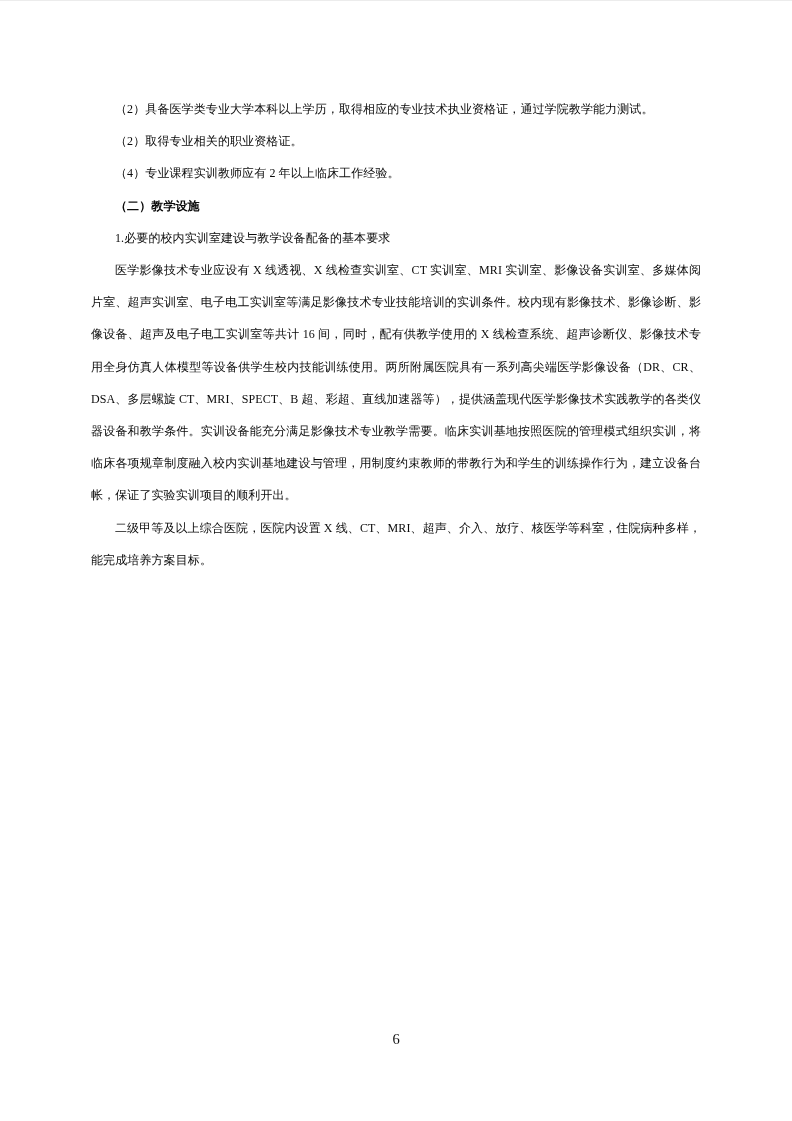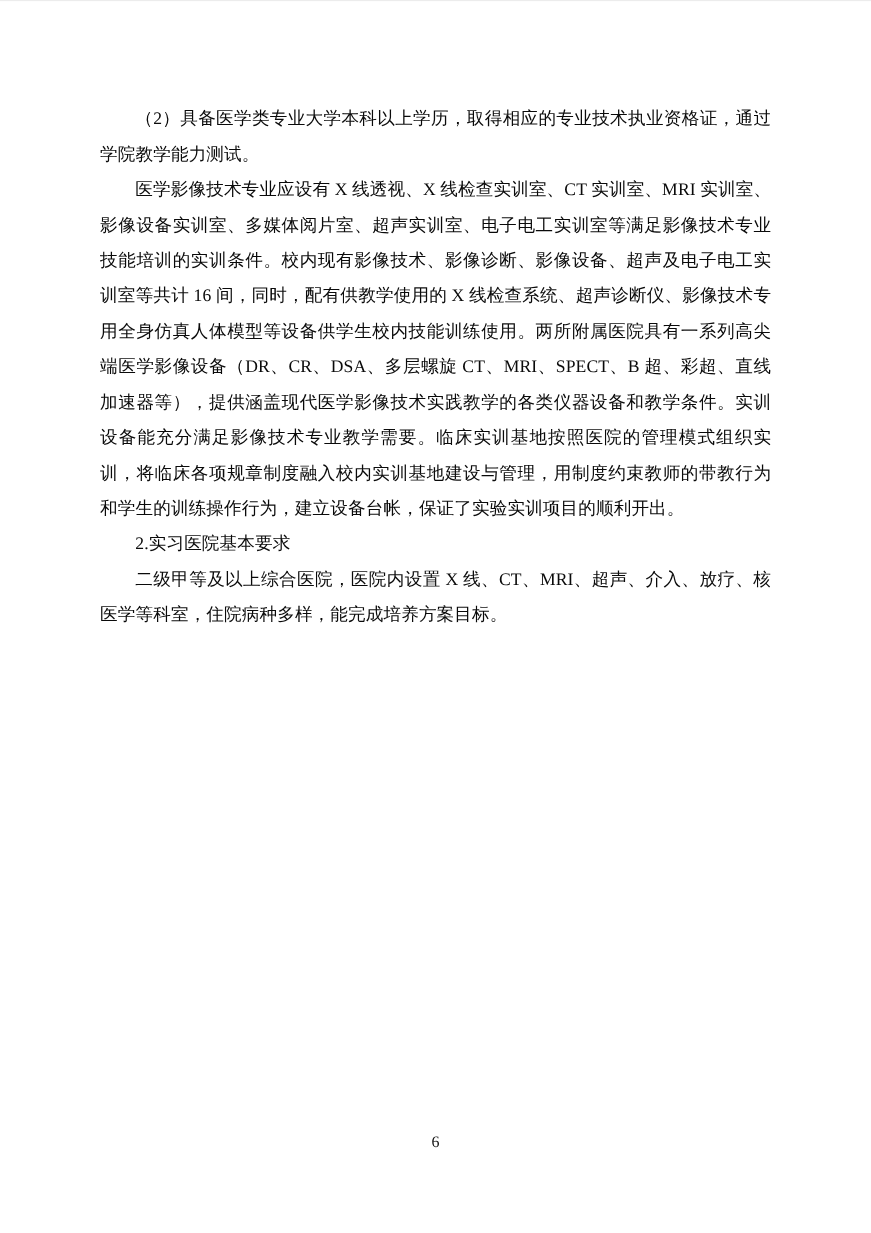--- a/index.html
+++ b/index.html
@@ -24,21 +24,21 @@
   }
   .content {
     position: absolute;
     left: 91px;
     top: 92px;
     width: 610px;
   }
   .para {
     margin: 0;
     padding: 0;
-    font-size: 16px;
+    font-size: 12px;
     line-height: 32.2px;
     text-align: justify;
     text-indent: 2em;
     letter-spacing: 0.1px;
   }
   .para.heading {
     font-weight: bold;
   }
   .footer {
     position: absolute;
@@ -52,20 +52,23 @@
     line-height: 20px;
     color: #111111;
   }
 </style>
 </head>
 <body>
 
 <div class="page">
   <div class="content">
       <p class="para">（2）具备医学类专业大学本科以上学历，取得相应的专业技术执业资格证，通过学院教学能力测试。</p>
+      <p class="para">（2）取得专业相关的职业资格证。</p>
+      <p class="para">（4）专业课程实训教师应有 2 年以上临床工作经验。</p>
+      <p class="para heading">（二）教学设施</p>
+      <p class="para">1.必要的校内实训室建设与教学设备配备的基本要求</p>
       <p class="para">医学影像技术专业应设有 X 线透视、X 线检查实训室、CT 实训室、MRI 实训室、影像设备实训室、多媒体阅片室、超声实训室、电子电工实训室等满足影像技术专业技能培训的实训条件。校内现有影像技术、影像诊断、影像设备、超声及电子电工实训室等共计 16 间，同时，配有供教学使用的 X 线检查系统、超声诊断仪、影像技术专用全身仿真人体模型等设备供学生校内技能训练使用。两所附属医院具有一系列高尖端医学影像设备（DR、CR、DSA、多层螺旋 CT、MRI、SPECT、B 超、彩超、直线加速器等），提供涵盖现代医学影像技术实践教学的各类仪器设备和教学条件。实训设备能充分满足影像技术专业教学需要。临床实训基地按照医院的管理模式组织实训，将临床各项规章制度融入校内实训基地建设与管理，用制度约束教师的带教行为和学生的训练操作行为，建立设备台帐，保证了实验实训项目的顺利开出。</p>
-      <p class="para">2.实习医院基本要求</p>
       <p class="para">二级甲等及以上综合医院，医院内设置 X 线、CT、MRI、超声、介入、放疗、核医学等科室，住院病种多样，能完成培养方案目标。</p>
     </div>
   <div class="footer">
     <span class="pagenum">6</span>
   </div>
 </div>
 
 </body></html>

